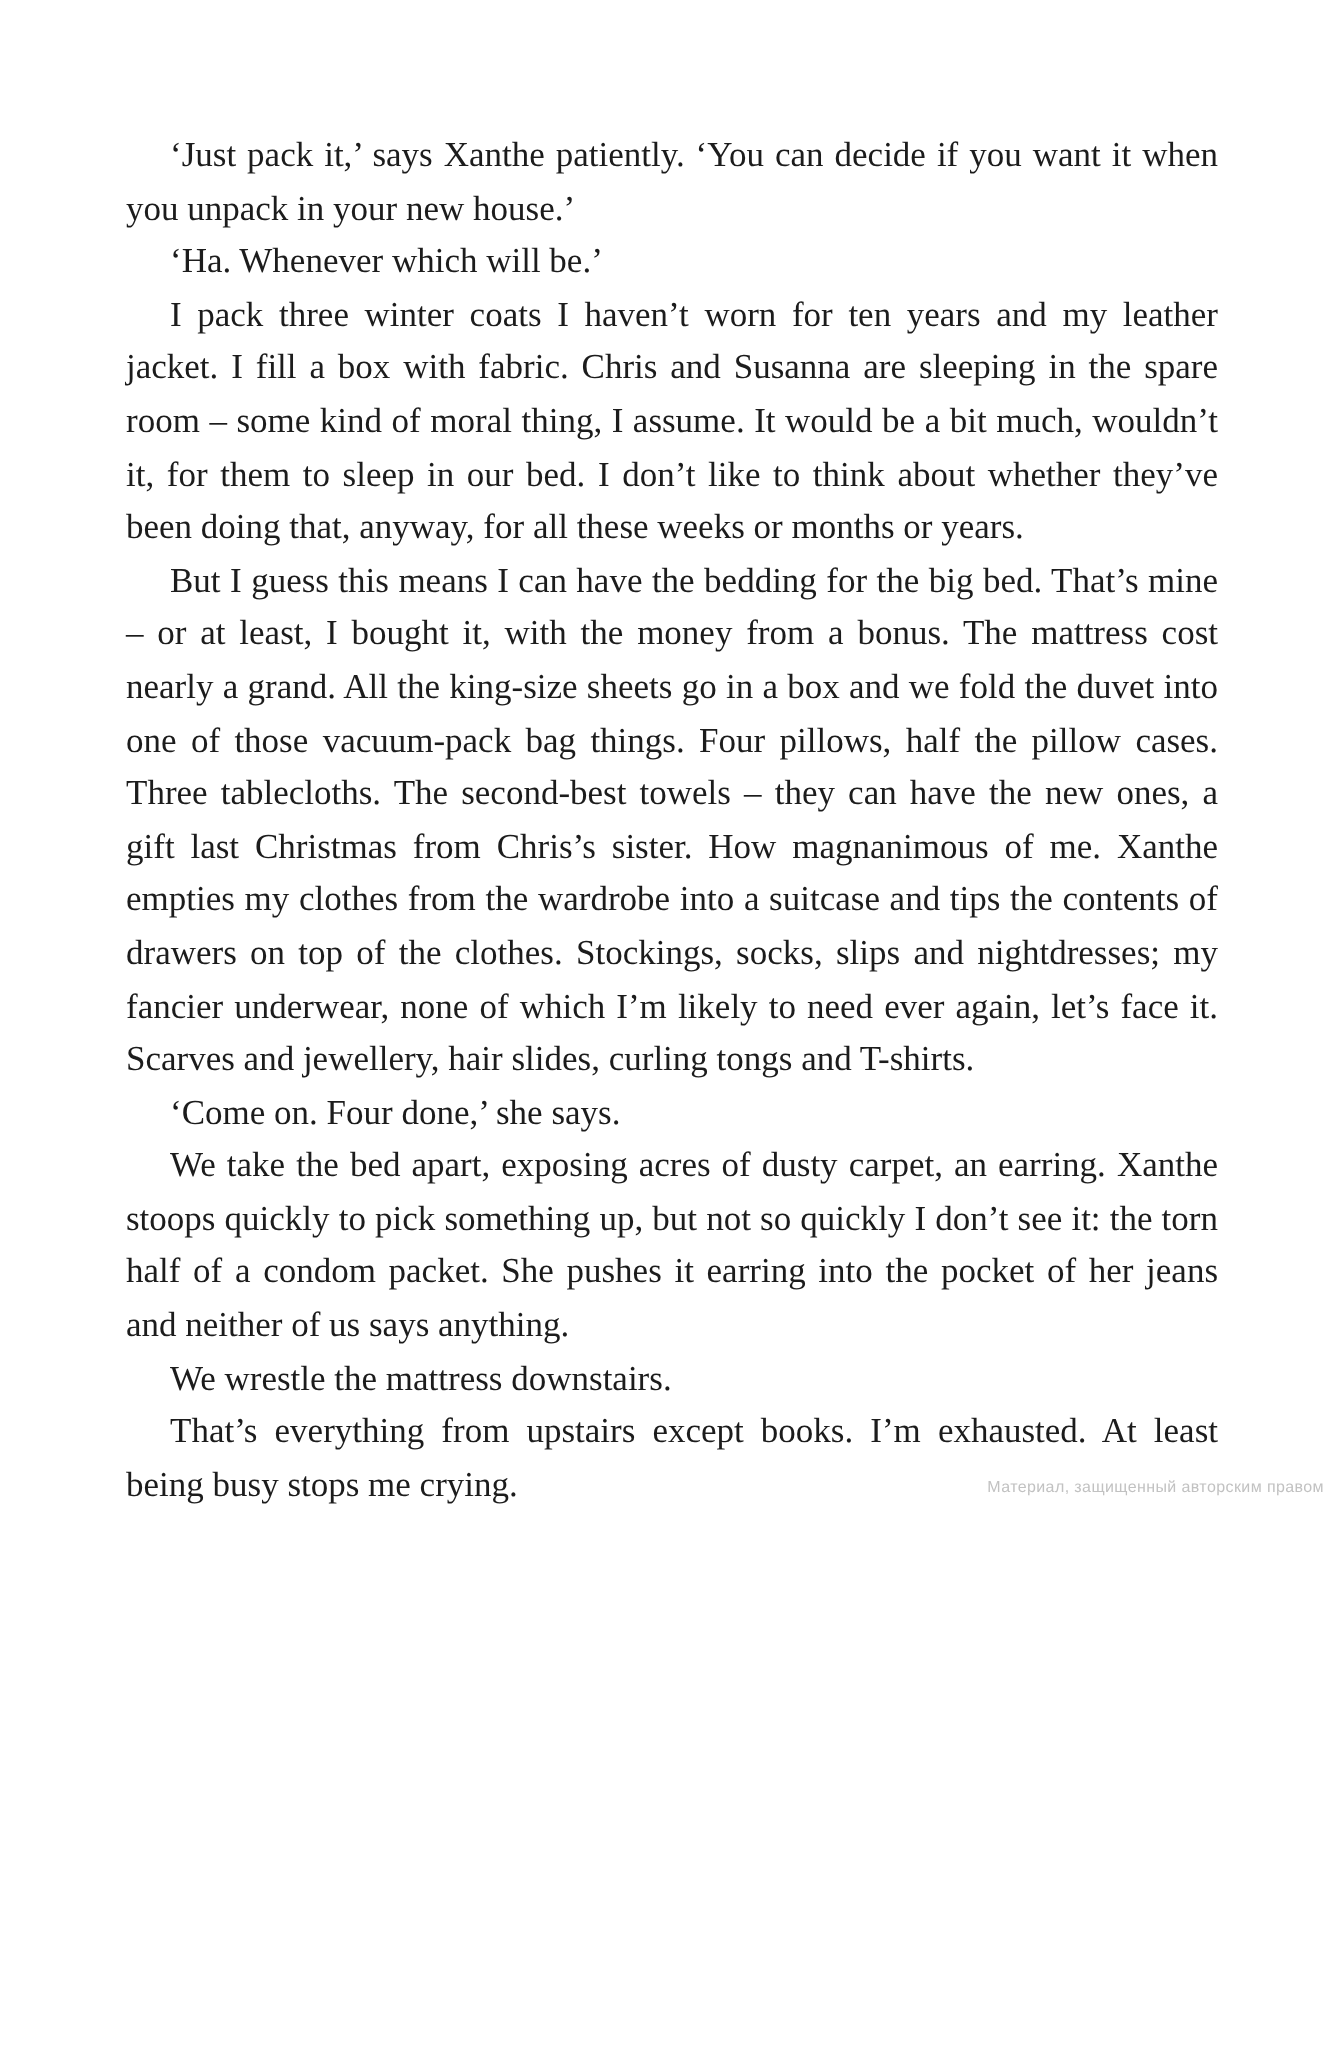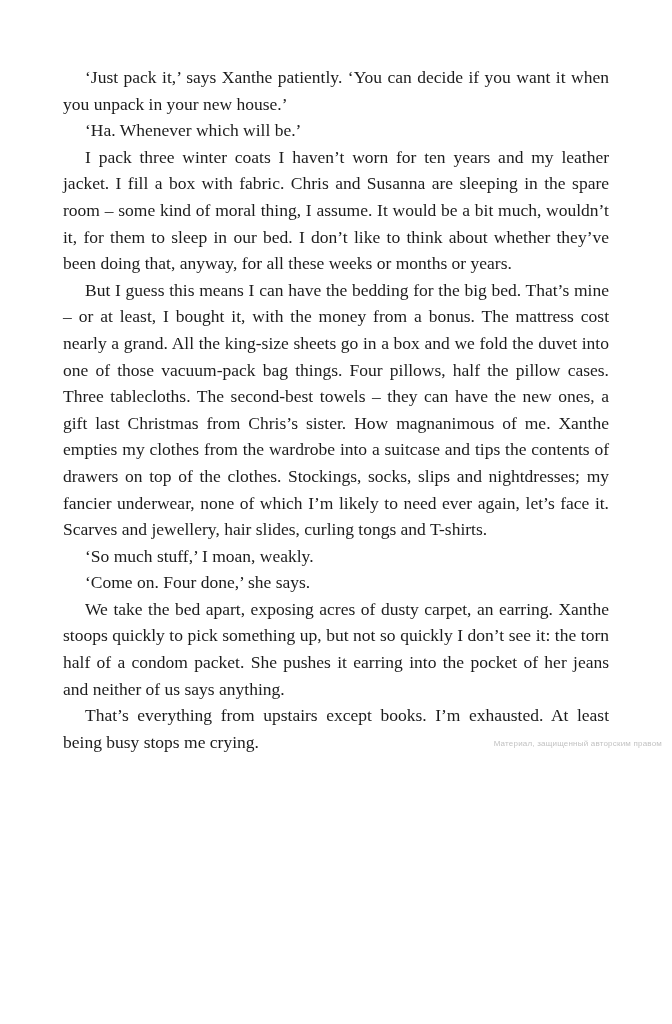--- a/index.html
+++ b/index.html
@@ -42,19 +42,19 @@
 </style>
 </head>
 <body>
 
 <div class="book-page">
   <div class="text-block">
     <p>‘Just pack it,’ says Xanthe patiently. ‘You can decide if you want it when you unpack in your new house.’</p>
     <p>‘Ha. Whenever which will be.’</p>
     <p>I pack three winter coats I haven’t worn for ten years and my leather jacket. I fill a box with fabric. Chris and Susanna are sleeping in the spare room – some kind of moral thing, I assume. It would be a bit much, wouldn’t it, for them to sleep in our bed. I don’t like to think about whether they’ve been doing that, anyway, for all these weeks or months or years.</p>
     <p>But I guess this means I can have the bedding for the big bed. That’s mine – or at least, I bought it, with the money from a bonus. The mattress cost nearly a grand. All the king-size sheets go in a box and we fold the duvet into one of those vacuum-pack bag things. Four pillows, half the pillow cases. Three tablecloths. The second-best towels – they can have the new ones, a gift last Christmas from Chris’s sister. How magnanimous of me. Xanthe empties my clothes from the wardrobe into a suitcase and tips the contents of drawers on top of the clothes. Stockings, socks, slips and nightdresses; my fancier underwear, none of which I’m likely to need ever again, let’s face it. Scarves and jewellery, hair slides, curling tongs and T-shirts.</p>
-    <p>‘So much stuff,’ I moan, weakly.</p>
     <p>‘Come on. Four done,’ she says.</p>
     <p>We take the bed apart, exposing acres of dusty carpet, an earring. Xanthe stoops quickly to pick something up, but not so quickly I don’t see it: the torn half of a condom packet. She pushes it earring into the pocket of her jeans and neither of us says anything.</p>
+    <p>We wrestle the mattress downstairs.</p>
     <p>That’s everything from upstairs except books. I’m exhausted. At least being busy stops me crying.</p>
   </div>
   <div class="watermark">Материал, защищенный авторским правом</div>
 </div>
 
 </body></html>

